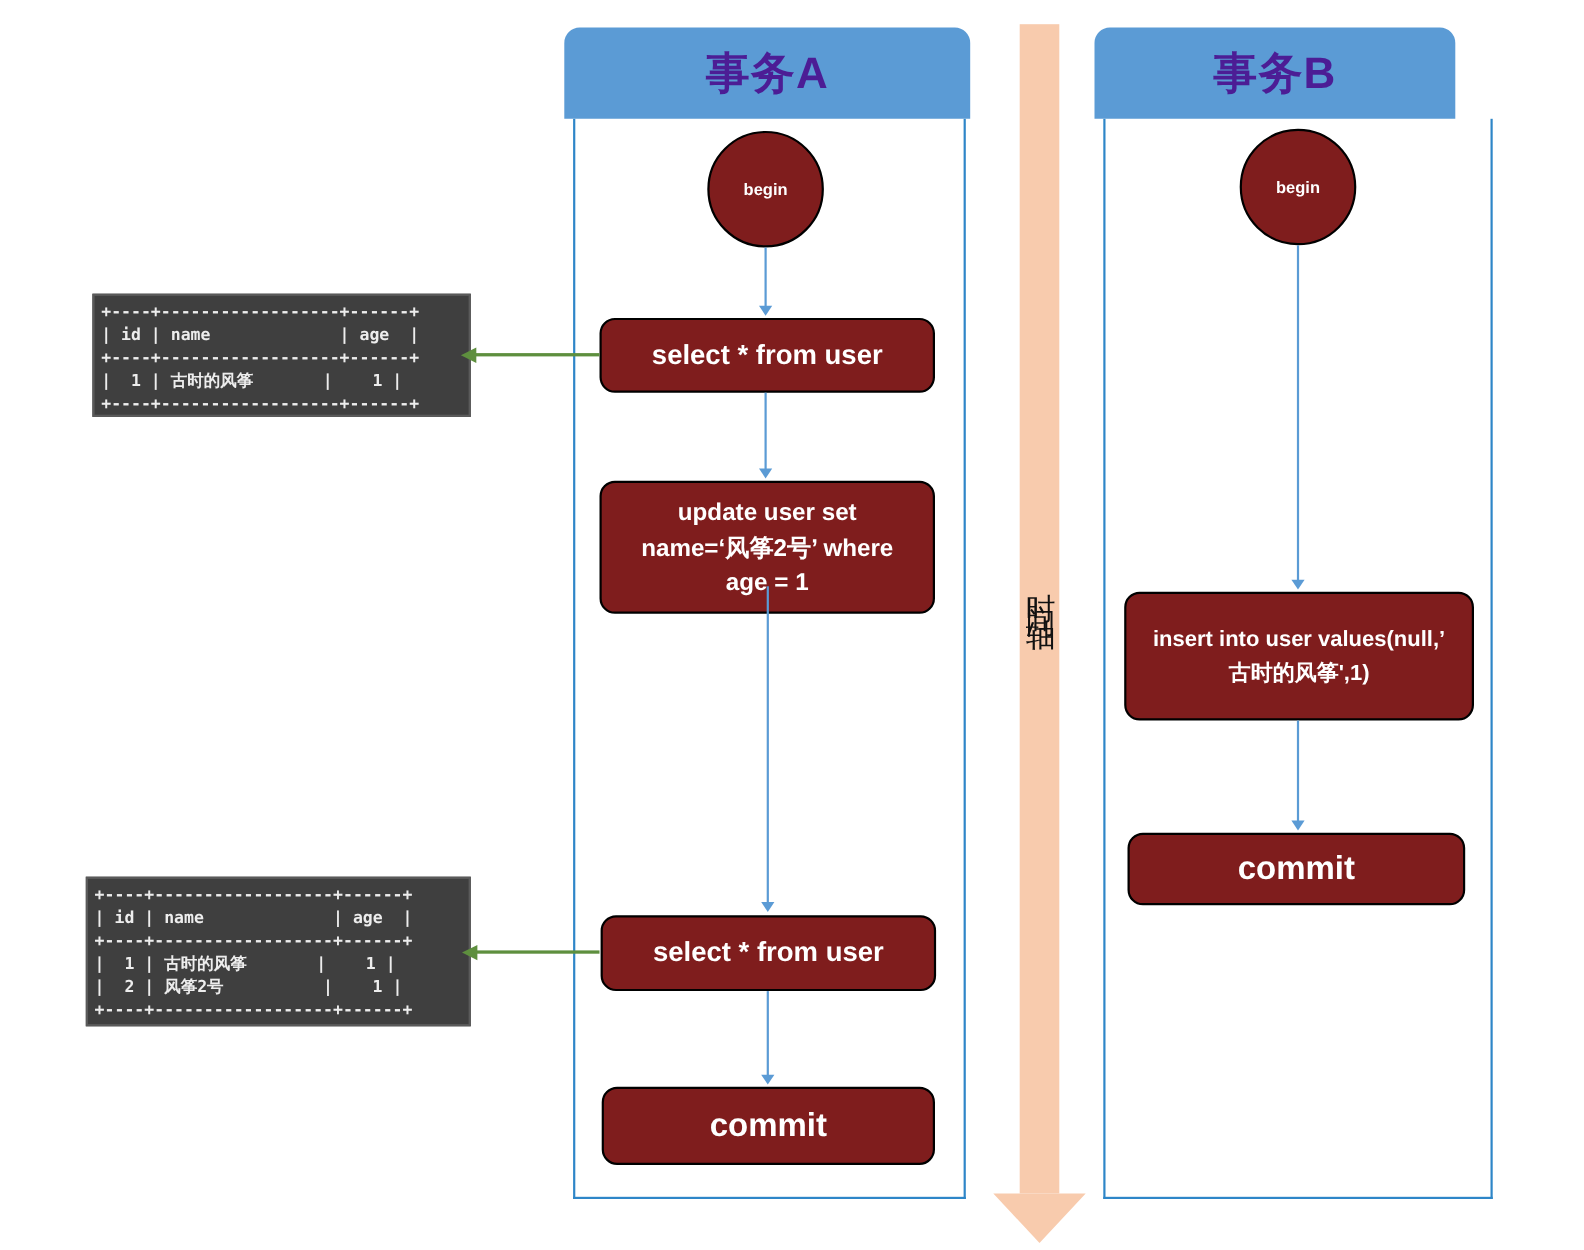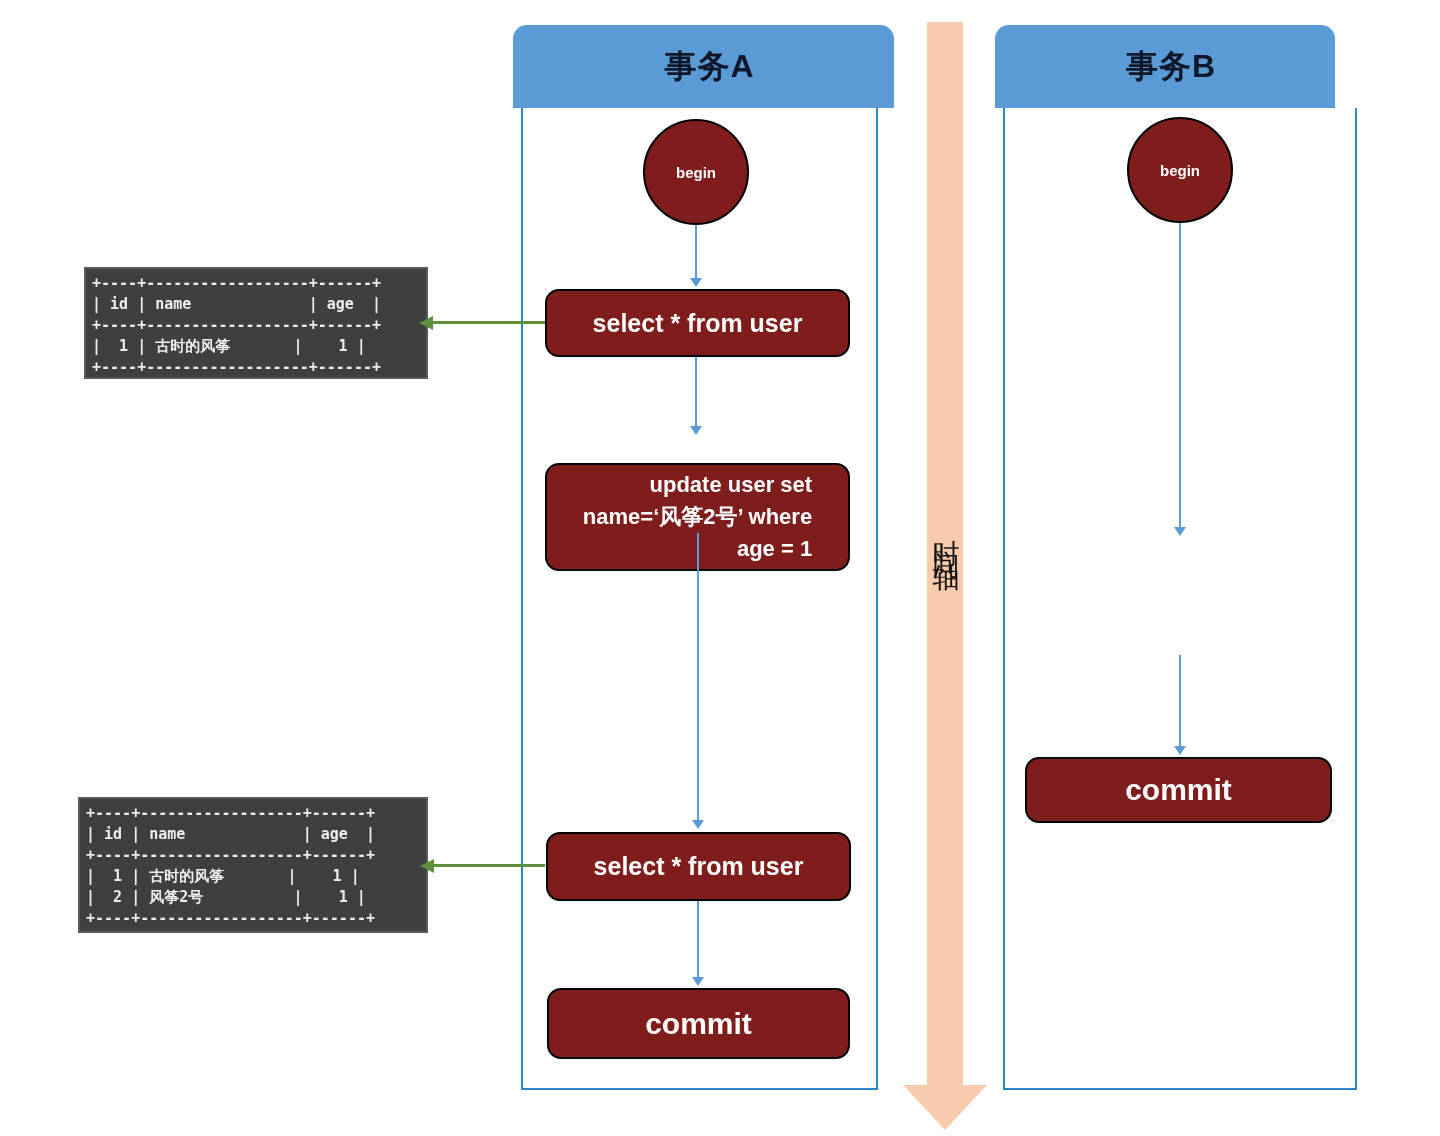--- a/index.html
+++ b/index.html
@@ -2,24 +2,24 @@
 <html><head>
 <meta charset="utf-8">
 <style>
   html,body{margin:0;padding:0;background:#ffffff;}
   .canvas{
     position:relative;width:1440px;height:1136px;background:#ffffff;overflow:hidden;
     font-family:"Liberation Sans",sans-serif;
   }
   
   .lane-header{
-    position:absolute;background:#5B9BD5;color:#0f172a;
+    position:absolute;background:#5B9BD5;color:#4c1d95;
     border-radius:14px 14px 0 0;
     display:flex;align-items:center;justify-content:center;
-    font-size:32px;font-weight:bold;letter-spacing:1px;padding-left:12px;
+    font-size:40px;font-weight:bold;letter-spacing:1px;
   }
   .lane-body{
     position:absolute;border:2px solid #2E86C8;border-top:none;background:transparent;
   }
   
   .node{
     position:absolute;background:#7f1d1d;border:2px solid #000000;
     color:#fff;font-weight:bold;text-align:center;
     display:flex;align-items:center;justify-content:center;
     border-radius:14px;box-sizing:border-box;white-space:pre-line;
@@ -84,39 +84,41 @@
   <div class="lane-header" style="left:513px;top:25px;width:369px;height:83px;">事务A</div>
 
   <div class="node circle" style="left:643px;top:119px;width:106px;height:106px;">begin</div>
 
   <div class="varrow" style="left:695px;top:225px;height:54px;"></div>
 
   <div class="node big" style="left:545px;top:289px;width:305px;height:68px;">select * from user</div>
 
   <div class="varrow" style="left:695px;top:357px;height:70px;"></div>
 
-  <div class="node mid" style="left:545px;top:463px;width:305px;height:108px;text-align:right;">update user set
+  <div class="node mid" style="left:545px;top:437px;width:305px;height:121px;">update user set
 name=‘风筝2号’ where
 age = 1</div>
 
   <div class="varrow" style="left:697px;top:533px;height:288px;"></div>
 
   <div class="node big" style="left:546px;top:832px;width:305px;height:69px;">select * from user</div>
 
   <div class="varrow" style="left:697px;top:901px;height:77px;"></div>
 
   <div class="node commit" style="left:547px;top:988px;width:303px;height:71px;">commit</div>
 
   <div class="lane-body" style="left:1003px;top:108px;width:350px;height:980px;"></div>
   <div class="lane-header" style="left:995px;top:25px;width:328px;height:83px;">事务B</div>
 
   <div class="node circle" style="left:1127px;top:117px;width:106px;height:106px;">begin</div>
 
   <div class="varrow" style="left:1179px;top:223px;height:305px;"></div>
 
+  <div class="node small" style="left:1022px;top:538px;width:318px;height:117px;">insert into user values(null,’
+古时的风筝',1)</div>
 
   <div class="varrow" style="left:1179px;top:655px;height:92px;"></div>
 
   <div class="node commit" style="left:1025px;top:757px;width:307px;height:66px;">commit</div>
 
   <pre class="term" style="left:84px;top:267px;width:344px;height:112px;">+----+------------------+------+
 | id | name             | age  |
 +----+------------------+------+
 |  1 | 古时的风筝       |    1 |
 +----+------------------+------+</pre>

